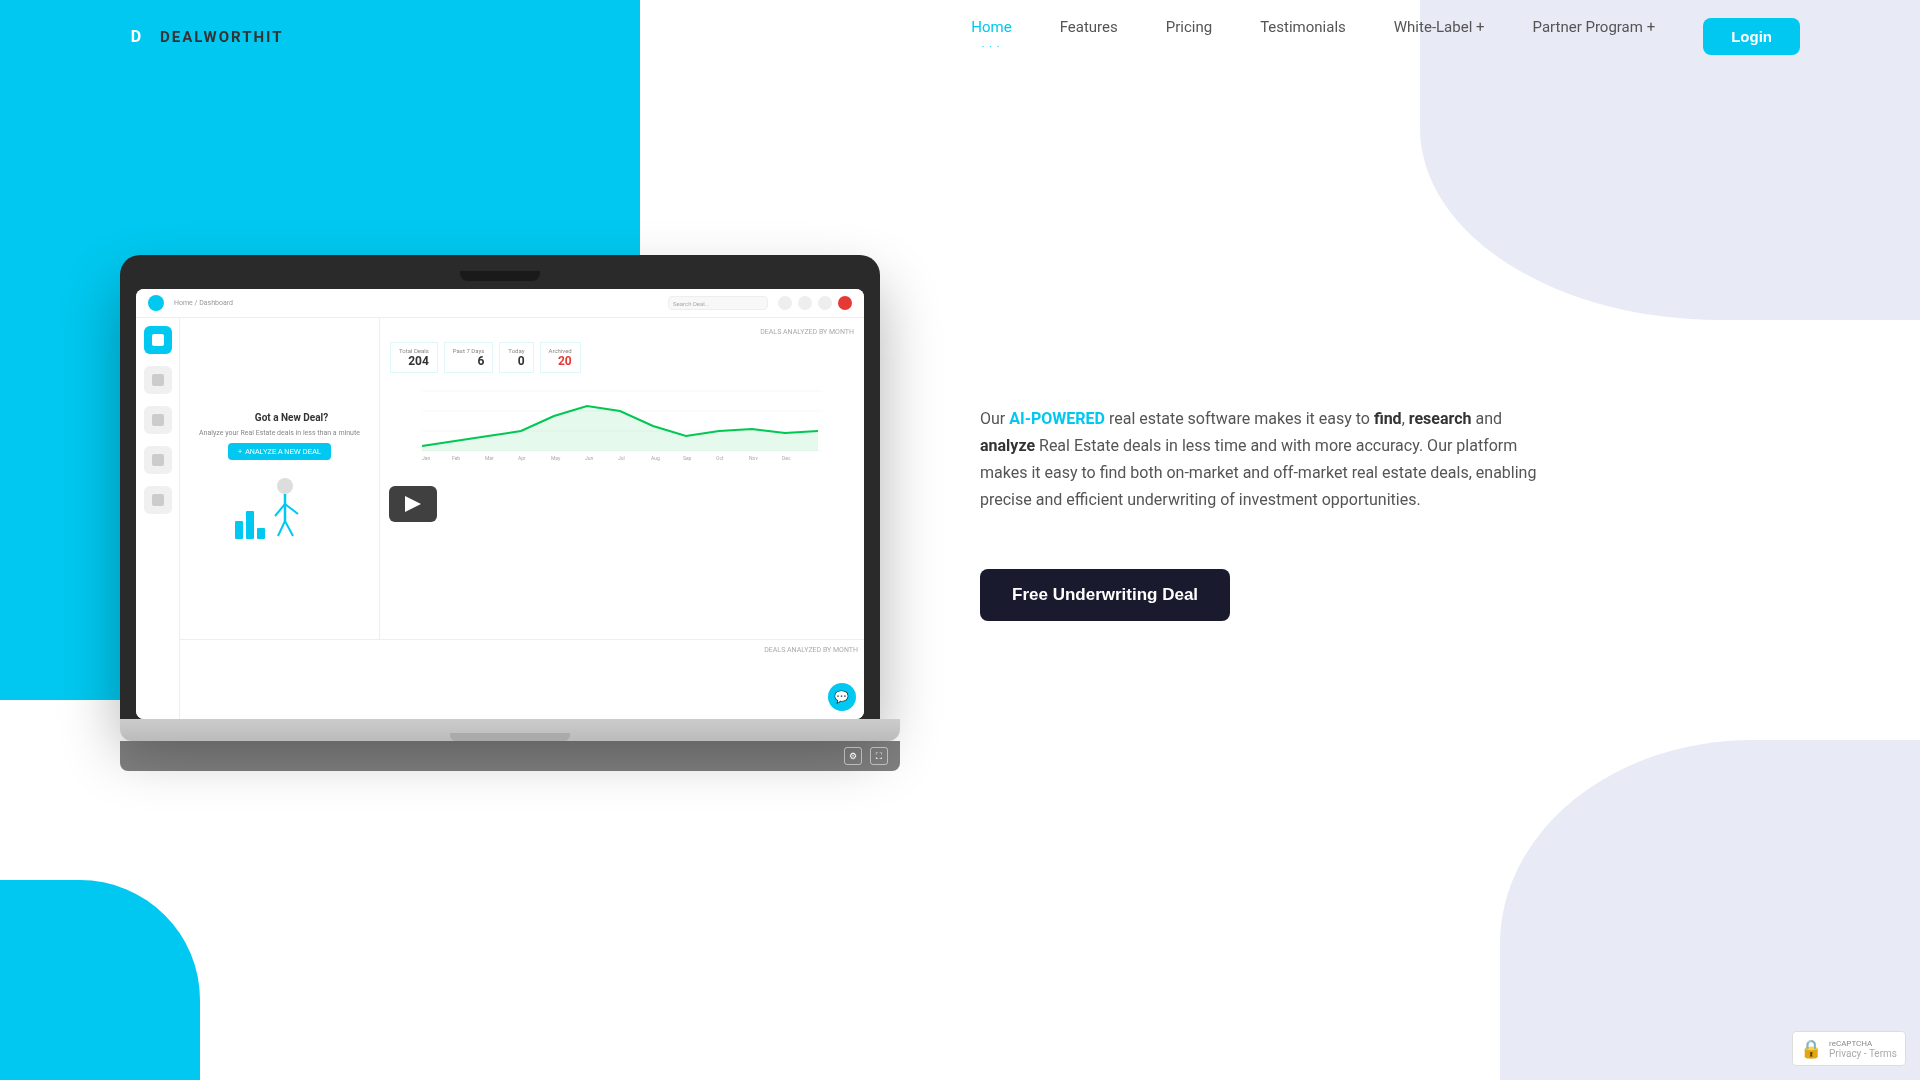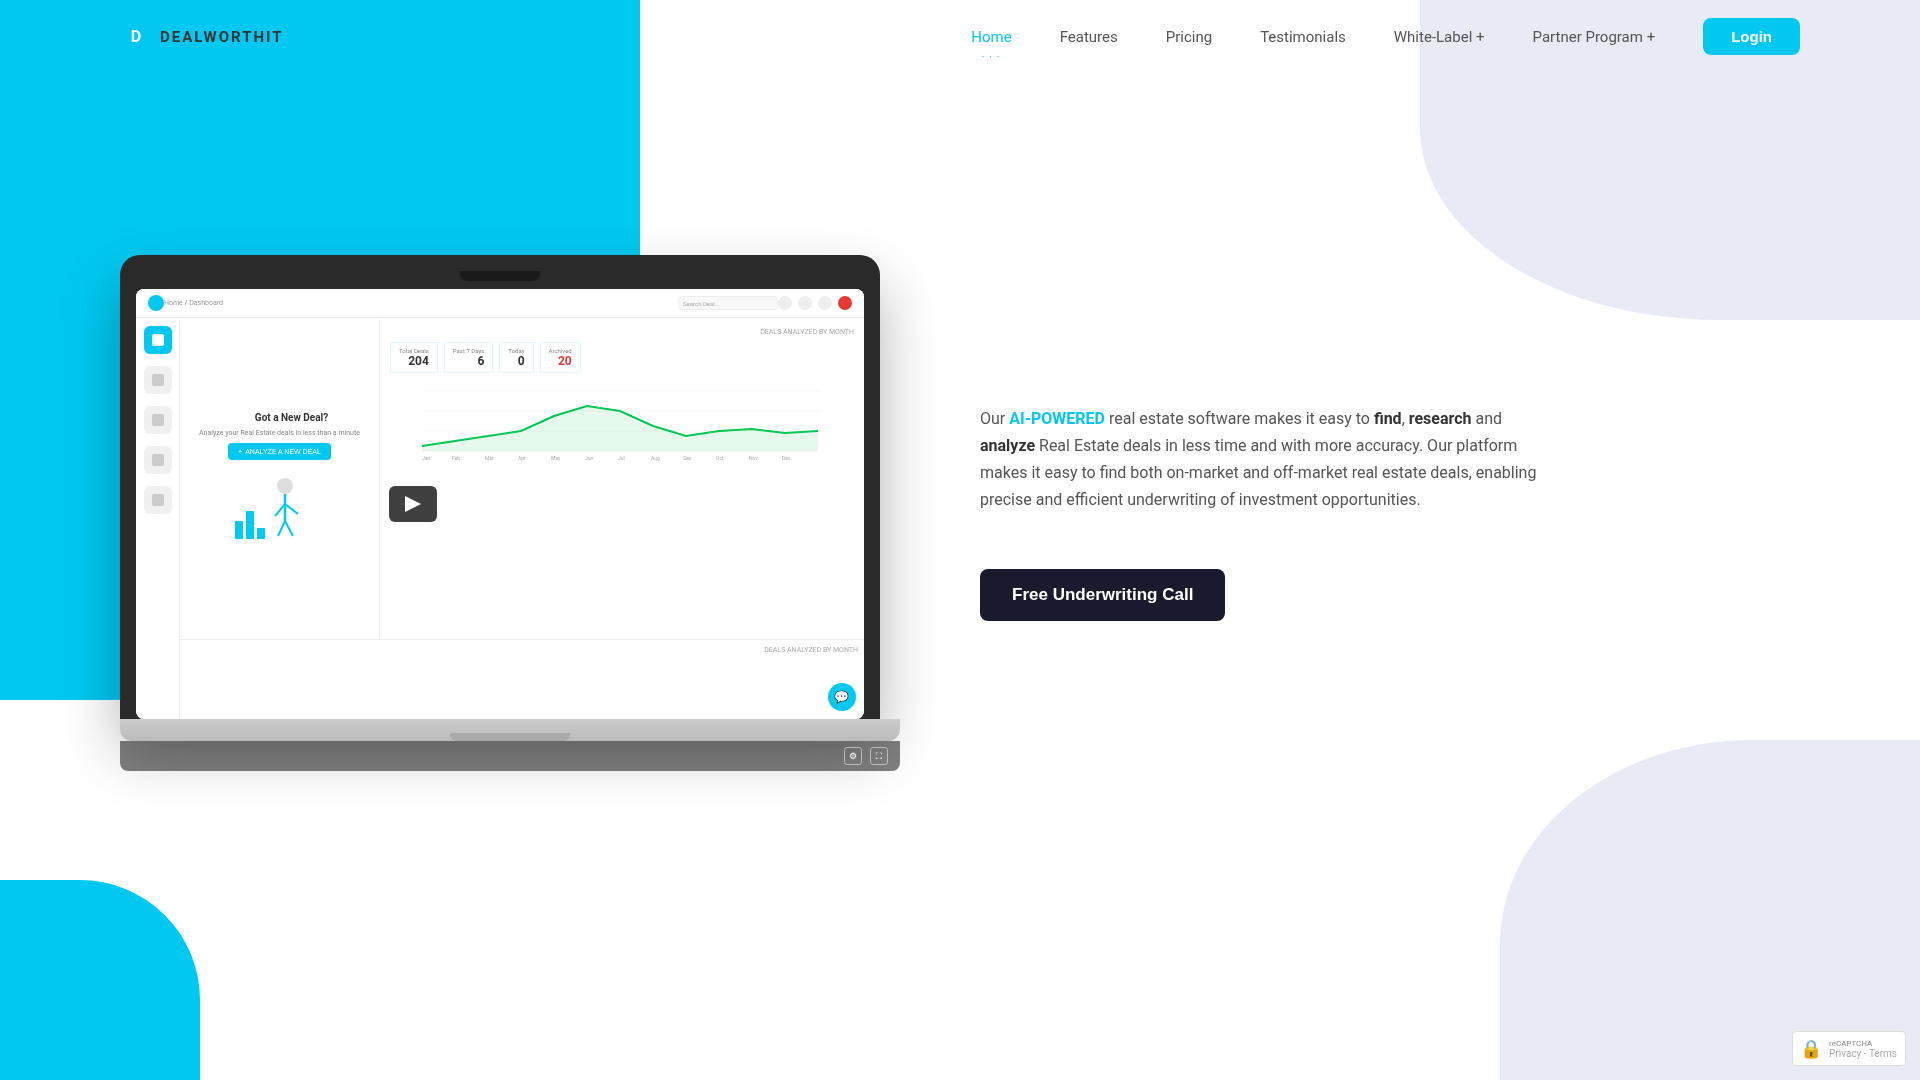--- a/index.html
+++ b/index.html
@@ -84,21 +84,21 @@
     }
     .logo-text {
       font-size: 15px;
       font-weight: 700;
       letter-spacing: 2px;
       color: #333;
       text-transform: uppercase;
     }
     nav {
       display: flex;
-      align-items: center;
+      align-items: flex-start;
       gap: 48px;
     }
     .nav-item {
       font-size: 15px;
       color: #555;
       cursor: pointer;
       text-decoration: none;
       position: relative;
     }
     .nav-item.active {
@@ -168,20 +168,21 @@
       width: 100%;
       height: 100%;
       display: flex;
       flex-direction: column;
     }
     .dash-topbar {
       background: white;
       padding: 6px 12px;
       display: flex;
       align-items: center;
+      gap: 10px;
       border-bottom: 1px solid #eee;
       font-size: 8px;
       color: #666;
     }
     .dash-logo {
       width: 16px;
       height: 16px;
       background: #00c8f0;
       border-radius: 50%;
     }
@@ -705,21 +706,21 @@
       <div class="ctrl-icon">⚙</div>
       <div class="ctrl-icon">⛶</div>
     </div>
   </div>
 
   <div class="hero-text">
     <p class="hero-description">
       <span>Our </span><span class="highlight">AI-POWERED</span><span> real estate software makes it easy to </span><strong>find</strong><span>, </span><strong>research</strong><span> and </span><strong>analyze</strong><span> Real Estate deals in less time and with more accuracy. Our platform makes it easy to find both on-market and off-market real estate deals, enabling precise and efficient underwriting of investment opportunities.</span>
     </p>
     <div class="cta-buttons">
-      <button class="btn-dark">Free Underwriting Call</button>
+      <button class="btn-dark">Free Underwriting Deal</button>
     </div>
   </div>
 
 </main>
 
 <div class="recaptcha-badge">
   <span class="recaptcha-logo">🔒</span>
   <div>
     <div>reCAPTCHA</div>
     <div style="font-size:10px; color:#aaa;">Privacy - Terms</div>

